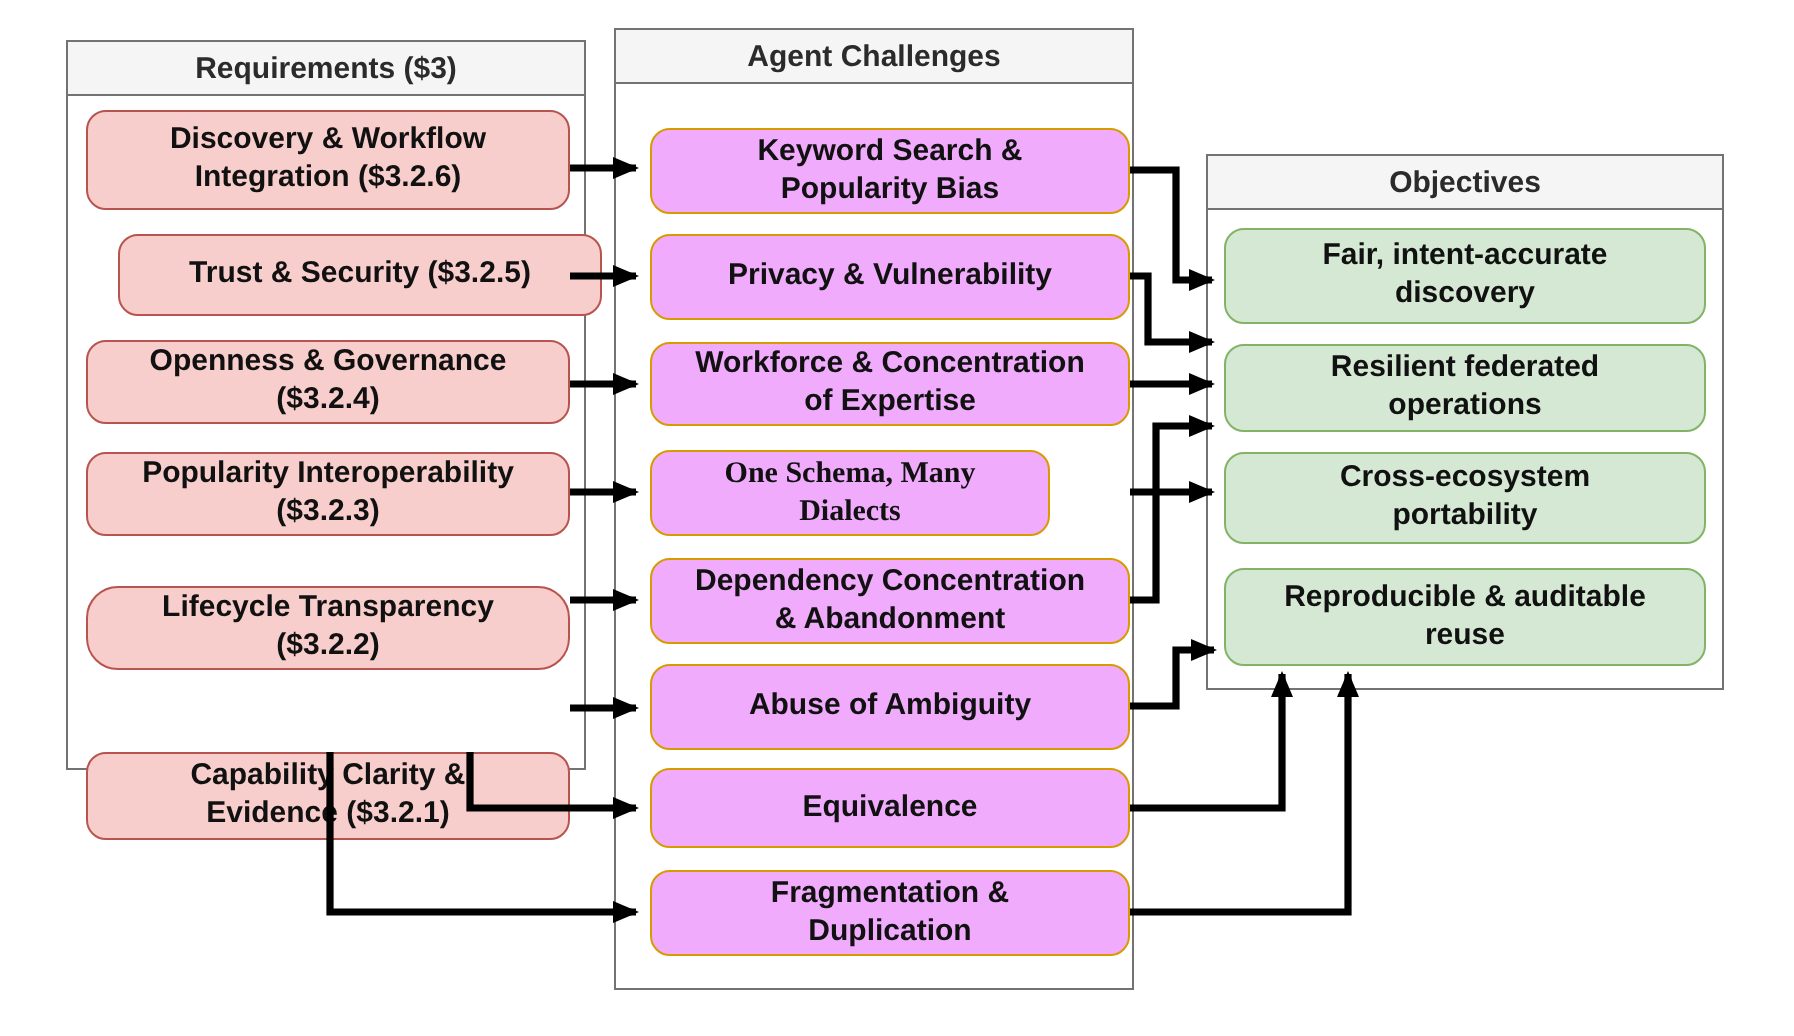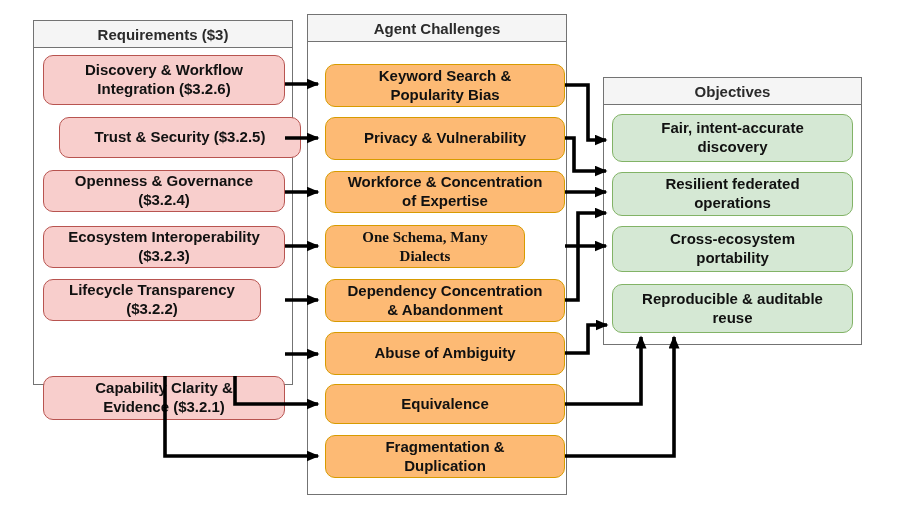--- a/index.html
+++ b/index.html
@@ -14,21 +14,21 @@
     position:absolute;left:0;right:0;top:0;height:26px;background:#f5f5f5;
     border-bottom:1px solid #737373;display:flex;align-items:center;justify-content:center;
     font-weight:bold;font-size:15px;color:#2b2b2b;
   }
   .box{
     position:absolute;display:flex;align-items:center;justify-content:center;
     text-align:center;font-weight:bold;font-size:15px;line-height:1.25;color:#111111;
     white-space:pre-line;border-radius:10px;box-sizing:border-box;padding:3px 4px;
   }
   .pink  {background:#F8CECC;border:1.6px solid #B85450;}
-  .orange{background:#fdba74;border:1.6px solid #D79B00;}
+  .orange{background:#f0abfc;border:1.6px solid #D79B00;}
   .green {background:#D5E8D4;border:1.6px solid #82B366;}
   .arrow-layer{position:absolute;left:0;top:0;pointer-events:none;}
 </style>
 </head>
 <body>
 
 <div class="canvas">
 
   <div class="container" style="left:33px;top:20px;width:260px;height:365px;">
     <div class="col-header">Requirements ($3)</div>
@@ -40,23 +40,23 @@
 
   <div class="container" style="left:603px;top:77px;width:259px;height:268px;">
     <div class="col-header">Objectives</div>
   </div>
 
   <div class="box pink" style="left:43px;top:55px;width:242px;height:50px;">Discovery &amp; Workflow
 Integration ($3.2.6)</div>
   <div class="box pink" style="left:59px;top:117px;width:242px;height:41px;">Trust &amp; Security ($3.2.5)</div>
   <div class="box pink" style="left:43px;top:170px;width:242px;height:42px;">Openness &amp; Governance
 ($3.2.4)</div>
-  <div class="box pink" style="left:43px;top:226px;width:242px;height:42px;">Ecosystem Interoperability
+  <div class="box pink" style="left:43px;top:226px;width:242px;height:42px;">Popularity Interoperability
 ($3.2.3)</div>
-  <div class="box pink" style="left:43px;top:279px;width:218px;height:42px;">Lifecycle Transparency
+  <div class="box pink" style="left:43px;top:293px;width:242px;height:42px;border-radius:16px;">Lifecycle Transparency
 ($3.2.2)</div>
   <div class="box pink" style="left:43px;top:332px;width:242px;height:44px;margin-top:44px;">Capability Clarity &amp;
 Evidence ($3.2.1)</div>
 
   <div class="box orange" style="left:325px;top:64px;width:240px;height:43px;">Keyword Search &amp;
 Popularity Bias</div>
   <div class="box orange" style="left:325px;top:117px;width:240px;height:43px;">Privacy &amp; Vulnerability</div>
   <div class="box orange" style="left:325px;top:171px;width:240px;height:42px;">Workforce &amp; Concentration
 of Expertise</div>
   <div class="box orange" style="left:325px;top:225px;width:200px;height:43px;font-family:Liberation Serif, serif;">One Schema, Many

